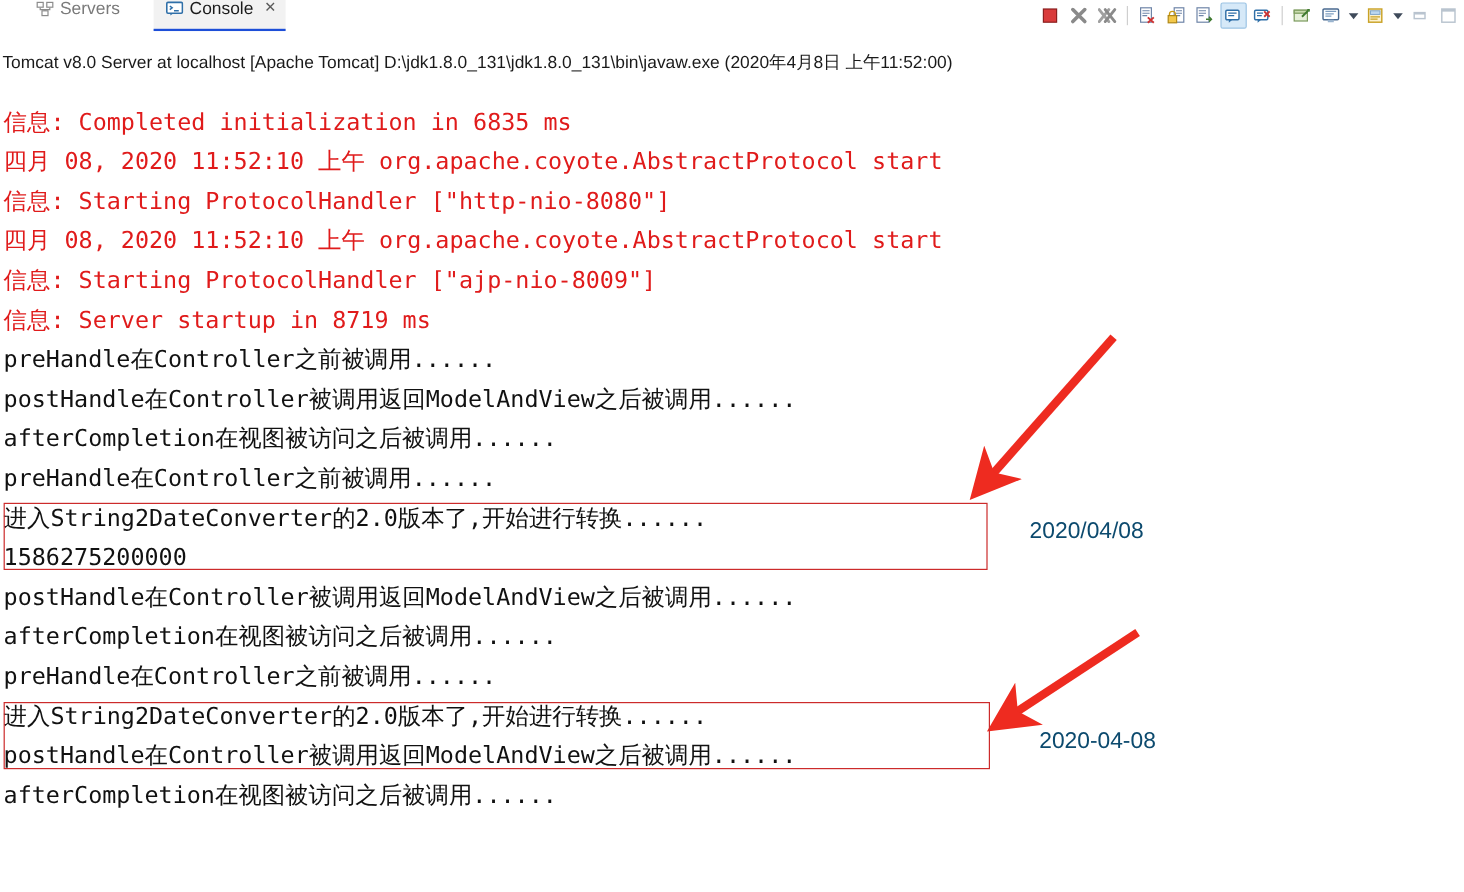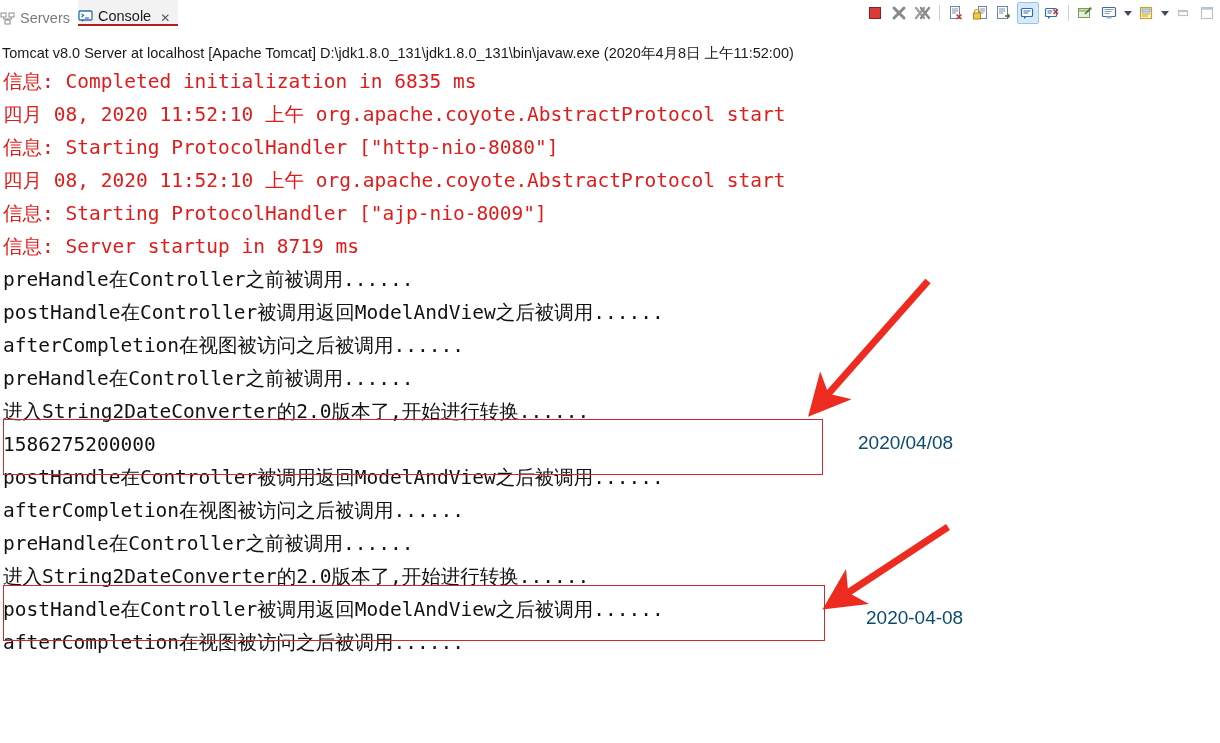--- a/index.html
+++ b/index.html
@@ -15,33 +15,34 @@
   
   .tabbar {
     position: relative;
     height: 26px;
     background: #ffffff;
     display: flex;
     align-items: flex-end;
   }
   .tabs { display: flex; align-items: stretch; height: 26px; }
   .tab {
-    display: flex; align-items: flex-end; gap: 5px;
-    padding: 0 8px 0 0;
+    display: flex; align-items: flex-start; gap: 5px;
+    padding: 0 8px 0 10px;
     height: 26px;
     font-size: 14.5px;
     color: #6c6c6c;
     white-space: nowrap;
     cursor: default;
+    margin-left: 20px;
   }
   .tab.inactive { color: #7a7a7a; }
   .tab.active {
     background: #f2f2f2;
     color: #1b1b1b;
-    border-bottom: 2px solid #b91c1c;
+    border-bottom: 2px solid #1d4ed8;
   }
   .tab-close {
     font-size: 12px; color:#5a5a5a; margin-left: 4px;
     line-height: 1;
   }
   .tab-icon { display:inline-block; width:15px; height:15px; position:relative; }
 
   
   .ic-servers svg { display:block; }
   .ic-console svg { display:block; }
@@ -89,20 +90,21 @@
     color: #1a1a1a;
     padding: 2px 0 1px 2px;
     white-space: nowrap;
     line-height: 18px;
     margin-top: 16px;
   }
   .log {
     position: relative;
     padding-left: 3px;
     padding-top: 2px;
+    margin-top: 20px;
   }
   .ln {
     font-family: "DejaVu Sans Mono", monospace;
     font-size: 19.5px;
     line-height: 33px;
     white-space: pre;
     letter-spacing: 0px;
   }
   .ln.err { color: #e01b1b; }
   .ln.out { color: #111111; }

